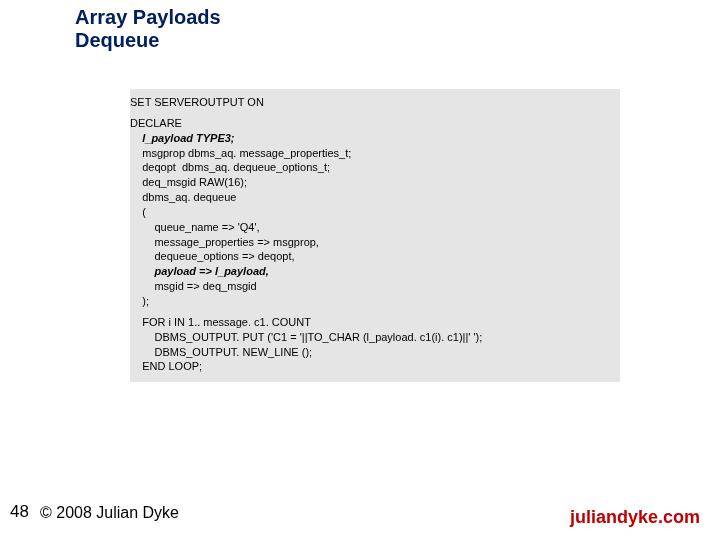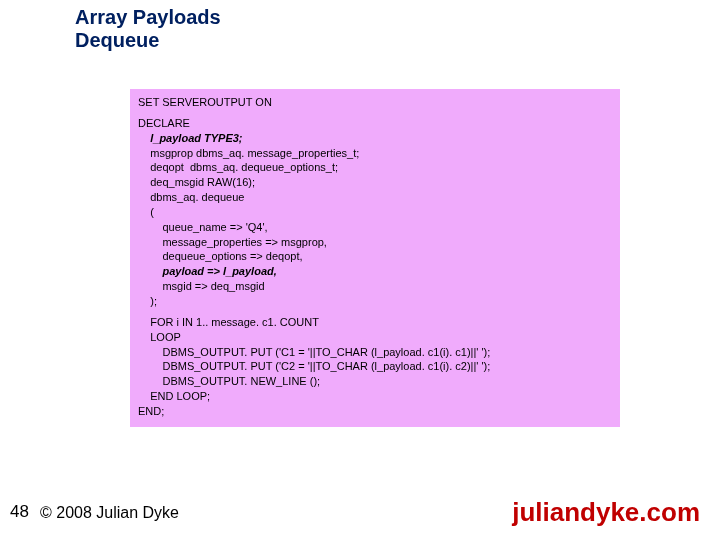--- a/index.html
+++ b/index.html
@@ -18,22 +18,22 @@
     font-size: 20px;
     font-weight: bold;
     color: #002060;
     line-height: 1.15;
   }
   .code-block {
     position: absolute;
     top: 89px;
     left: 130px;
     width: 490px;
-    background: #f0abfc;
-    padding: 6px 8px 8px 8px;
+    background: #e5e5e5;
+    padding: 6px 8px 8px 0;
     font-family: Arial, Helvetica, sans-serif;
     font-size: 11px;
     color: #000;
     line-height: 1.35;
   }
   .code-block pre {
     font-family: Arial, Helvetica, sans-serif;
     white-space: pre;
     margin: 0;
   }
@@ -51,21 +51,21 @@
     position: absolute;
     left: 40px;
     bottom: 18px;
     font-size: 16px;
     color: #000;
   }
   .site {
     position: absolute;
     right: 20px;
     bottom: 12px;
-    font-size: 26px;
+    font-size: 18px;
     font-weight: bold;
     color: #c00000;
   }
 </style>
 </head>
 <body>
 
 <div class="title">Array Payloads<br>Dequeue</div>
 
 <div class="code-block">
@@ -79,23 +79,20 @@
 <pre>    dbms_aq. dequeue</pre>
 <pre>    (</pre>
 <pre>        queue_name =&gt; 'Q4',</pre>
 <pre>        message_properties =&gt; msgprop,</pre>
 <pre>        dequeue_options =&gt; deqopt,</pre>
 <pre class="b">        payload =&gt; l_payload,</pre>
 <pre>        msgid =&gt; deq_msgid</pre>
 <pre>    );</pre>
 <div class="blank"></div>
 <pre>    FOR i IN 1.. message. c1. COUNT</pre>
-<pre>    LOOP</pre>
 <pre>        DBMS_OUTPUT. PUT ('C1 = '||TO_CHAR (l_payload. c1(i). c1)||' ');</pre>
-<pre>        DBMS_OUTPUT. PUT ('C2 = '||TO_CHAR (l_payload. c1(i). c2)||' ');</pre>
 <pre>        DBMS_OUTPUT. NEW_LINE ();</pre>
 <pre>    END LOOP;</pre>
-<pre>END;</pre>
 </div>
 
 <div class="page-num">48</div>
 <div class="copyright">© 2008 Julian Dyke</div>
 <div class="site">juliandyke.com</div>
 
 </body></html>

